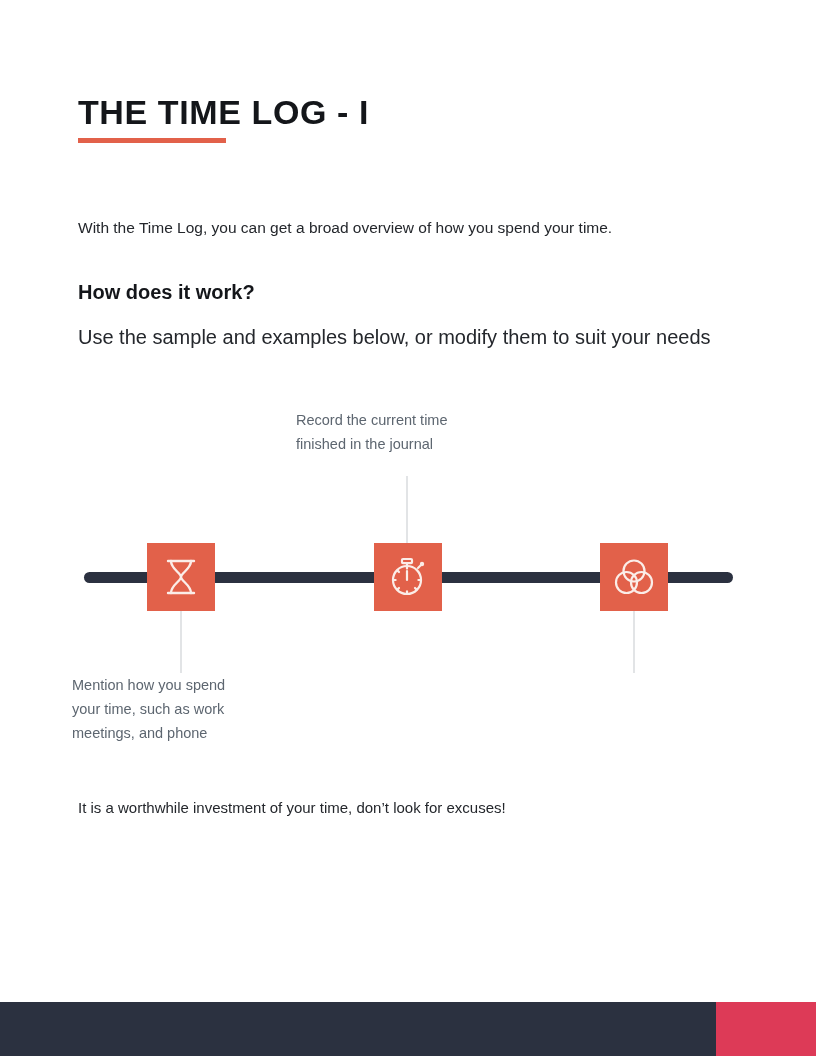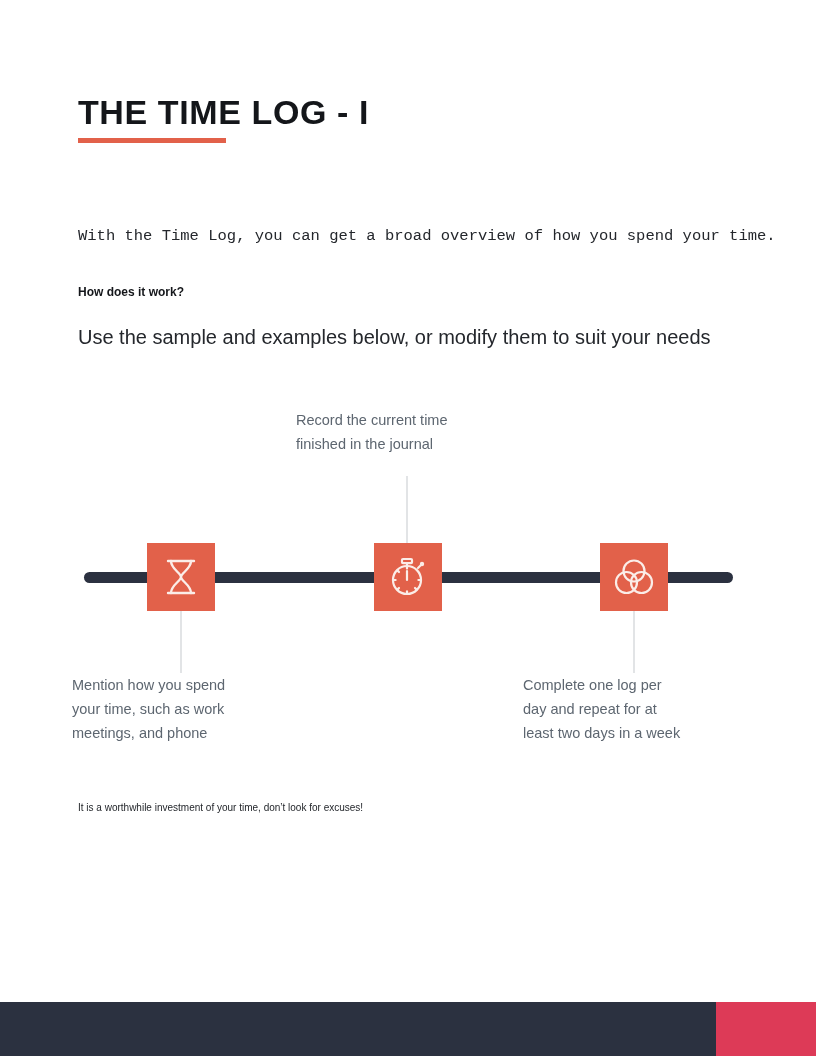--- a/index.html
+++ b/index.html
@@ -39,54 +39,53 @@
     top: 138px;
     width: 148px;
     height: 5px;
     background: #E2614A;
   }
 
   
   .intro-text {
     position: absolute;
     left: 78px;
-    top: 224px;
+    top: 216px;
     font-size: 15.5px;
     color: #24272c;
     line-height: 24px;
     white-space: nowrap;
-    font-family: Liberation Mono, monospace;
   }
 
   .section-heading {
     position: absolute;
     left: 78px;
     top: 279px;
-    font-size: 12px;
+    font-size: 20px;
     font-weight: bold;
     color: #14161a;
     line-height: 26px;
     white-space: nowrap;
   }
 
   .subtext {
     position: absolute;
     left: 78px;
     top: 325px;
     font-size: 20px;
     color: #24272c;
     line-height: 24px;
     white-space: nowrap;
   }
 
   .closing-text {
     position: absolute;
     left: 78px;
     top: 796px;
-    font-size: 10px;
+    font-size: 15px;
     color: #24272c;
     line-height: 24px;
     white-space: nowrap;
   }
 
   
   .timeline {
     position: absolute;
     left: 0;
     top: 395px;
@@ -229,25 +228,20 @@
       <div>Record the current time</div>
       <div>finished in the journal</div>
     </div>
 
     <div class="caption caption-left">
       <div>Mention how you spend</div>
       <div>your time, such as work</div>
       <div>meetings, and phone</div>
     </div>
 
-    <div class="caption caption-right">
-      <div>Complete one log per</div>
-      <div>day and repeat for at</div>
-      <div>least two days in a week</div>
-    </div>
 
   </div>
 
   <p class="closing-text">It is a worthwhile investment of your time, don’t look for excuses!</p>
 
   <div class="footer">
     <div class="footer-main"></div>
     <div class="footer-accent"></div>
   </div>
 

